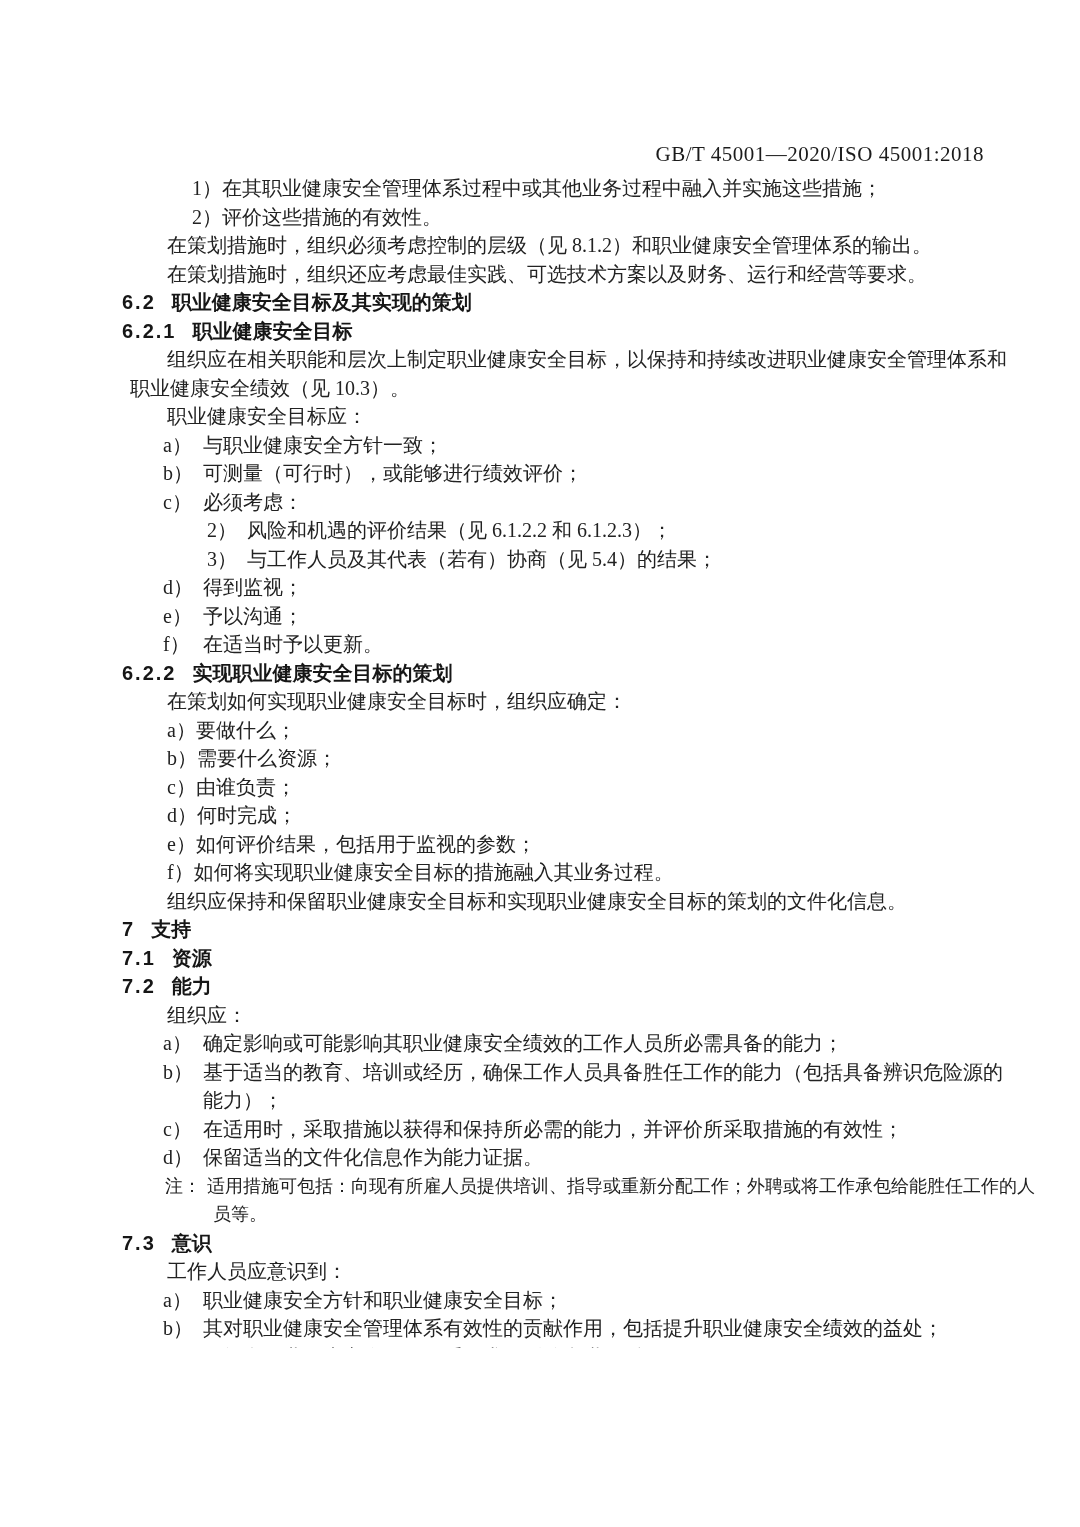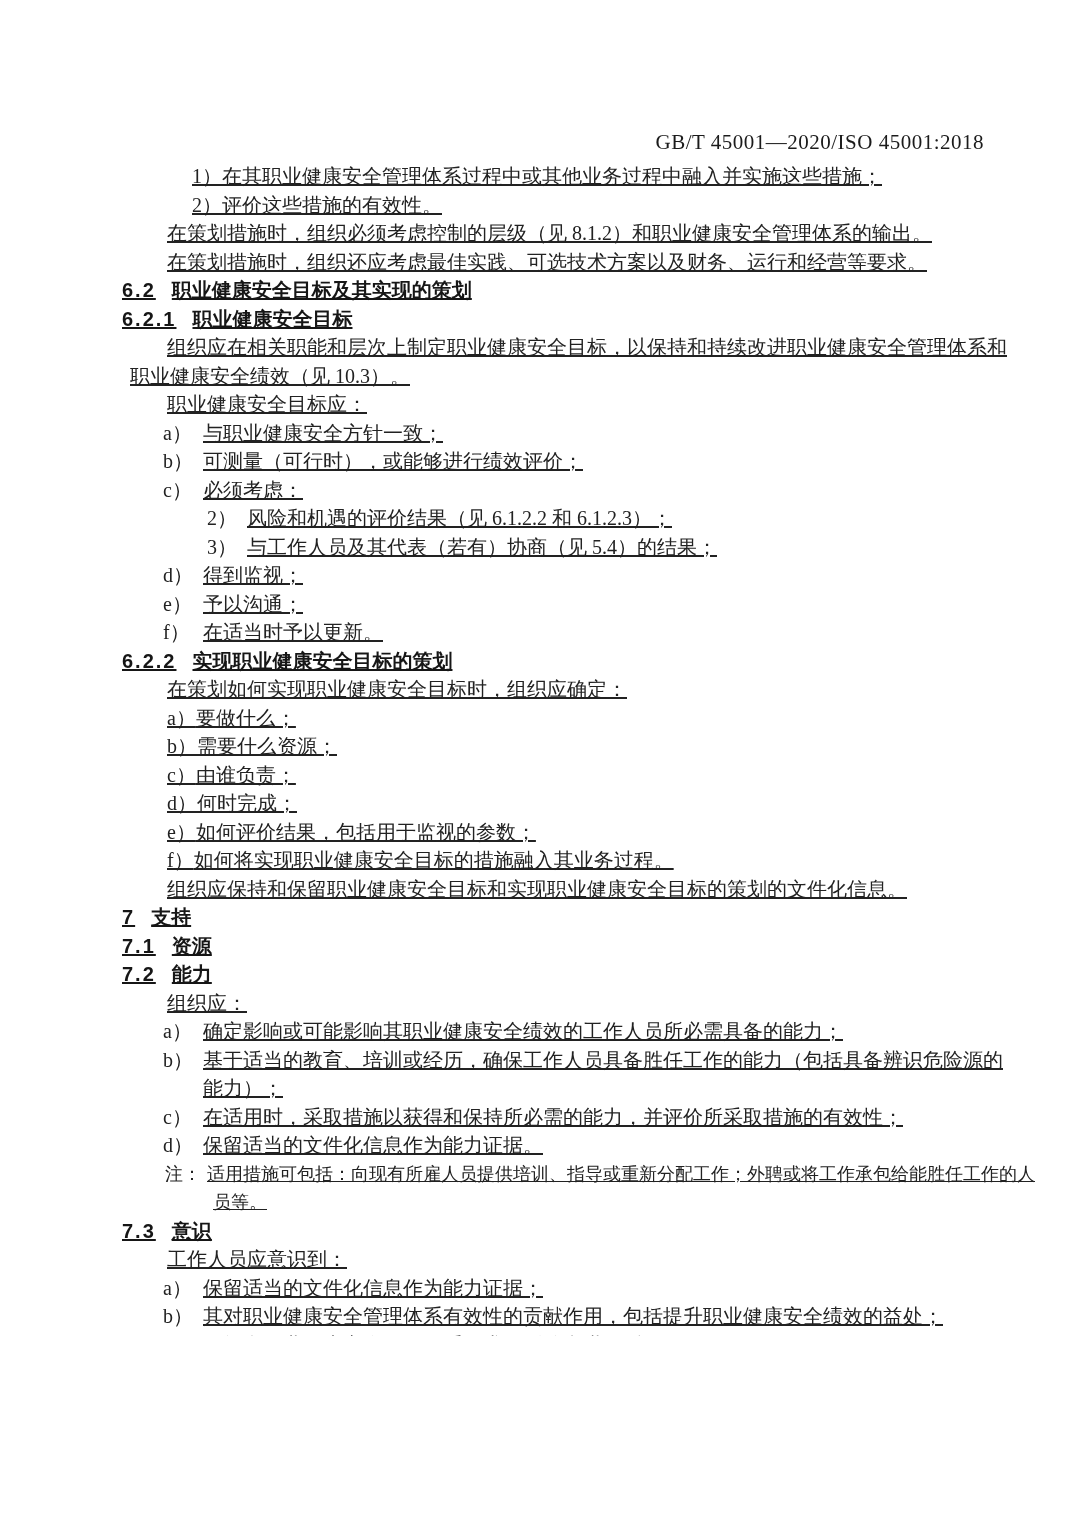--- a/index.html
+++ b/index.html
@@ -4,20 +4,21 @@
 <style>
   html, body { margin: 0; padding: 0; background: #ffffff; }
   .page {
     position: relative;
     width: 1080px;
     height: 1336px;
     background: #ffffff;
     overflow: hidden;
     font-family: "Liberation Serif", "DejaVu Serif", serif;
     color: #1f1f1f;
+    margin-top: 12px;
   }
   .running-header {
     position: absolute;
     top: 130px;
     right: 96px;
     font-size: 21px;
     letter-spacing: 0.5px;
     color: #1b1b1b;
     white-space: nowrap;
   }
@@ -26,21 +27,20 @@
     top: 162px;
     left: 122px;
     width: 905px;
   }
   .line {
     height: 28.5px;
     line-height: 28.5px;
     font-size: 20px;
     white-space: nowrap;
     color: #222222;
-    text-decoration: underline;
   }
   .line .marker { display: inline; }
   
   .h { font-family: "Liberation Sans", "DejaVu Sans", sans-serif; font-weight: bold; color: #161616; }
   .h .marker { margin-right: 16px; letter-spacing: 2px; }
   
   .flush    { padding-left: 8px; }
   .para     { padding-left: 45px; }
   .item-top { padding-left: 70px; }
   .item     { padding-left: 41px; }
@@ -117,21 +117,21 @@
       <div class="line para"><span class="txt">组织应：</span></div>
       <div class="line item"><span class="marker">a）</span><span class="txt">确定影响或可能影响其职业健康安全绩效的工作人员所必需具备的能力；</span></div>
       <div class="line item"><span class="marker">b）</span><span class="txt">基于适当的教育、培训或经历，确保工作人员具备胜任工作的能力（包括具备辨识危险源的</span></div>
       <div class="line cont-item"><span class="txt">能力）；</span></div>
       <div class="line item"><span class="marker">c）</span><span class="txt">在适用时，采取措施以获得和保持所必需的能力，并评价所采取措施的有效性；</span></div>
       <div class="line item"><span class="marker">d）</span><span class="txt">保留适当的文件化信息作为能力证据。</span></div>
       <div class="line note"><span class="marker">注：</span><span class="txt">适用措施可包括：向现有所雇人员提供培训、指导或重新分配工作；外聘或将工作承包给能胜任工作的人</span></div>
       <div class="line note-cont"><span class="txt">员等。</span></div>
       <div class="line h"><span class="marker">7.3</span><span class="txt">意识</span></div>
       <div class="line para"><span class="txt">工作人员应意识到：</span></div>
-      <div class="line item"><span class="marker">a）</span><span class="txt">保留适当的文件化信息作为能力证据；</span></div>
+      <div class="line item"><span class="marker">a）</span><span class="txt">职业健康安全方针和职业健康安全目标；</span></div>
       <div class="line item"><span class="marker">b）</span><span class="txt">其对职业健康安全管理体系有效性的贡献作用，包括提升职业健康安全绩效的益处；</span></div>
       <div class="line item"><span class="marker">c）</span><span class="txt">不符合职业健康安全管理体系要求的影响和潜在后果；</span></div>
     </div>
 
   <div class="page-number">11</div>
 
   <div class="watermark">
     <span>
       <svg width="52" height="46" viewBox="0 0 52 46">
         <g fill="none" stroke="#cbcbcb" stroke-width="2.2">

